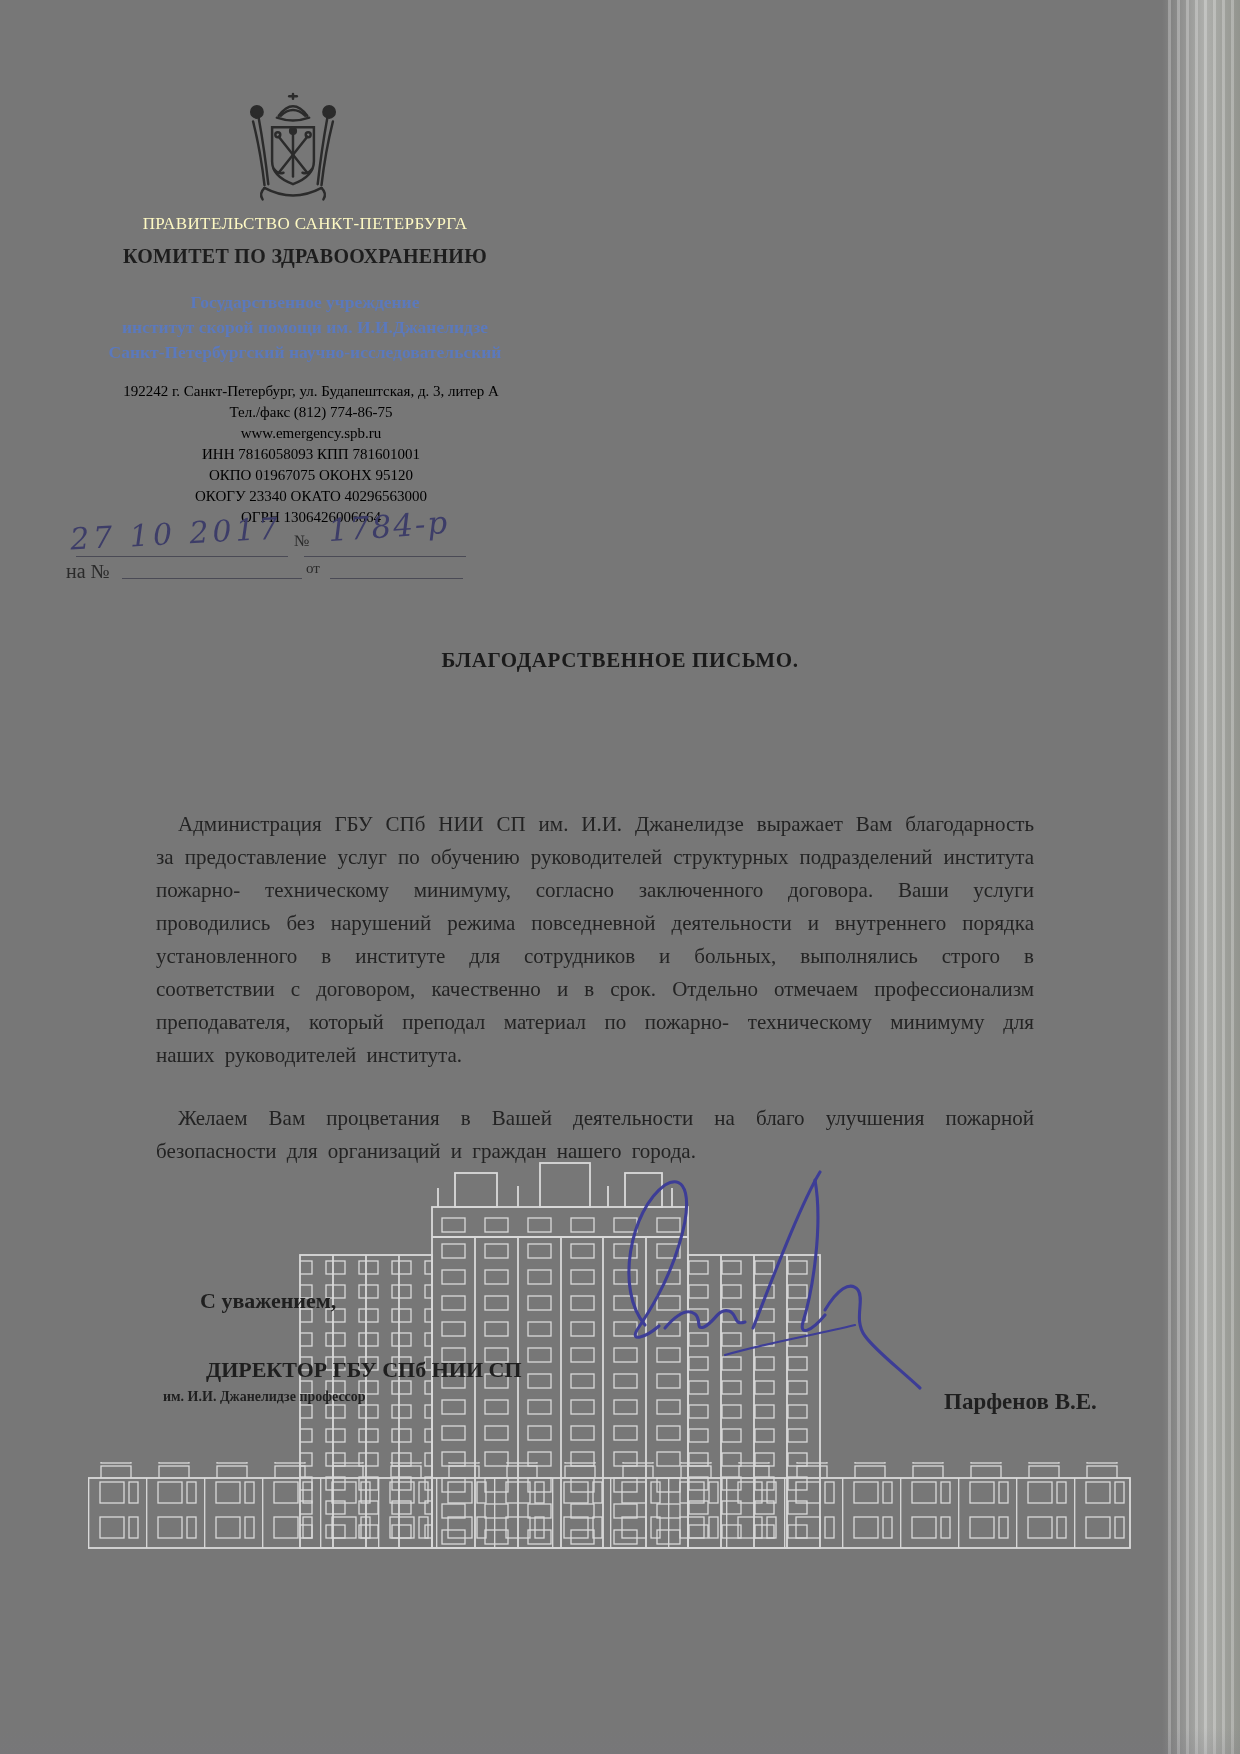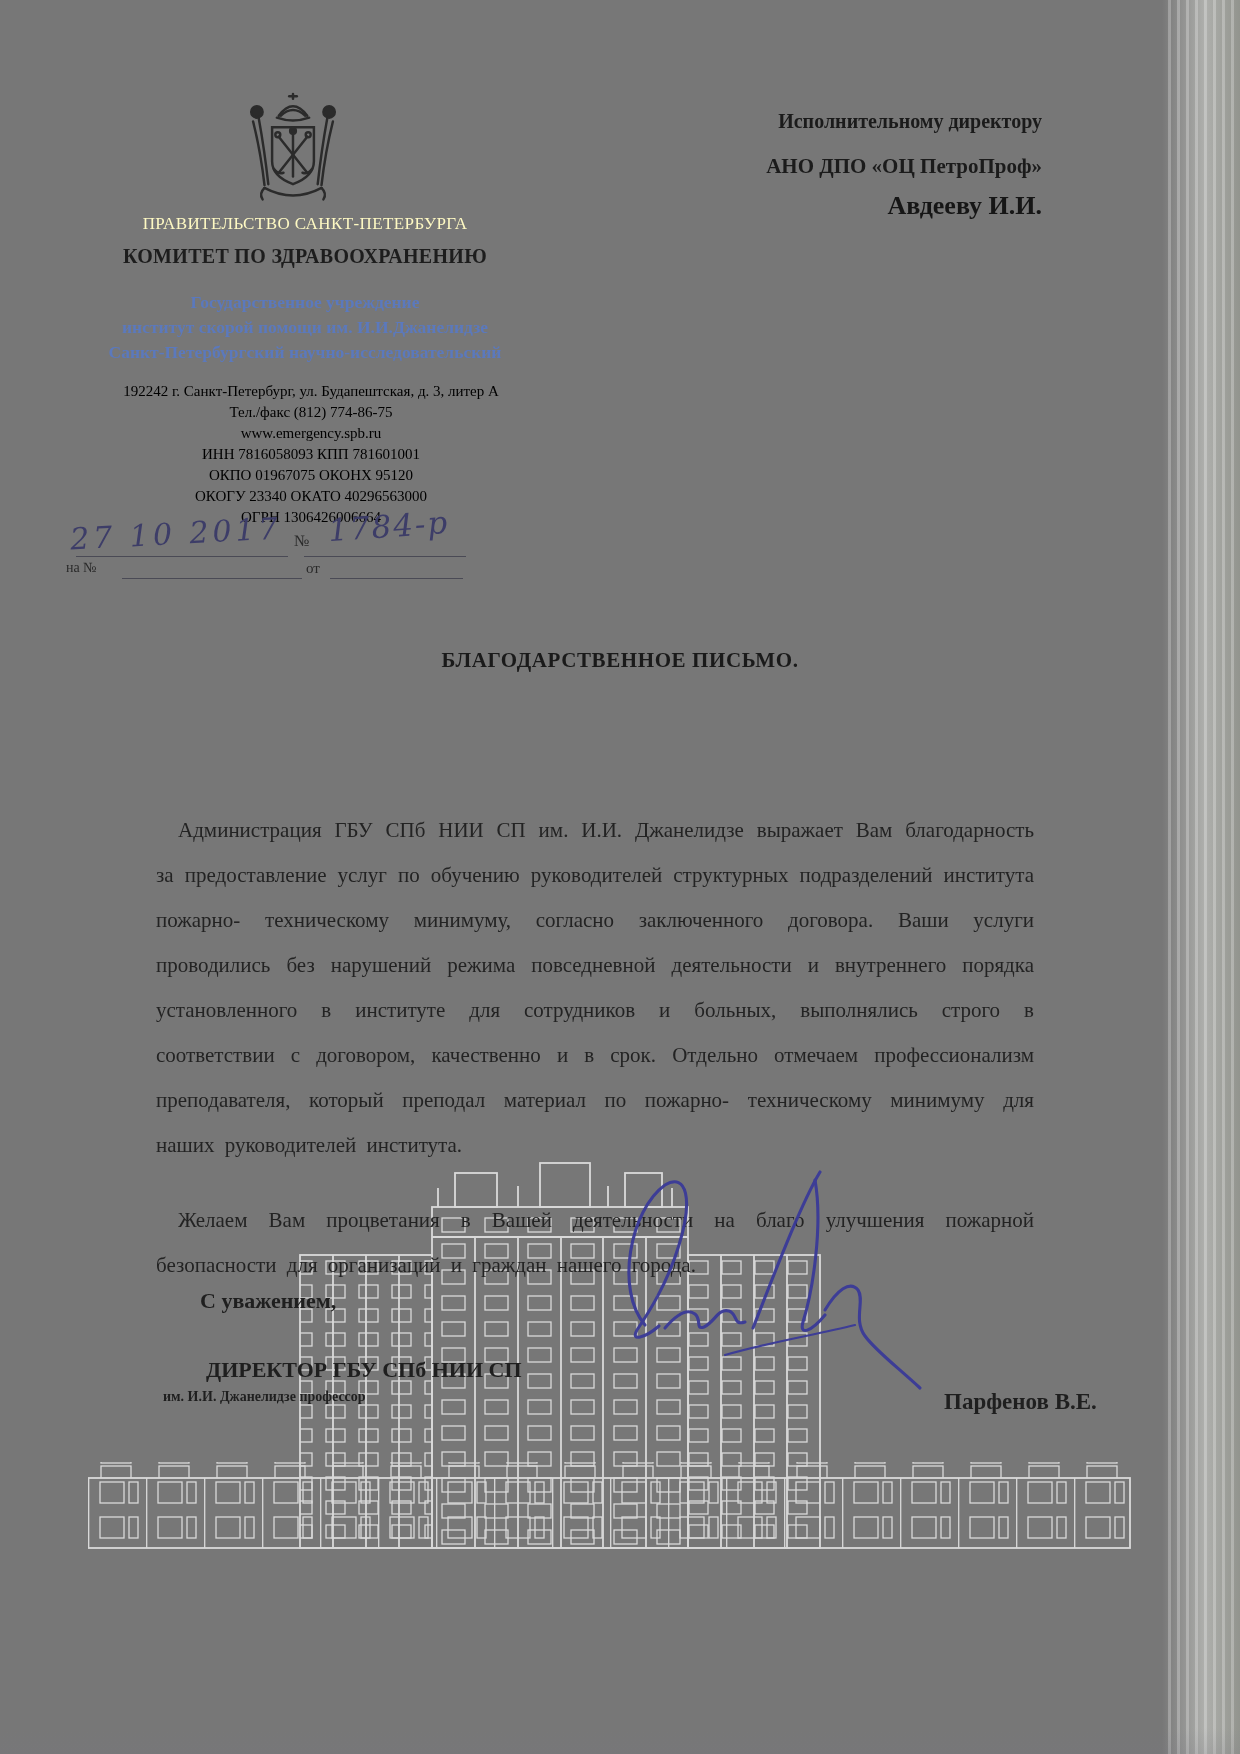--- a/index.html
+++ b/index.html
@@ -45,32 +45,32 @@
   .ref-date{position:absolute;left:70px;top:516px;font-size:30px;letter-spacing:4px;
     transform:rotate(-3deg);z-index:3;}
   .ref-no-sign{position:absolute;left:294px;top:532px;font-size:16px;color:#2a2a2a;z-index:2;}
   .ref-number{position:absolute;left:328px;top:508px;font-size:31px;letter-spacing:2px;
     transform:rotate(-4deg);z-index:3;}
   .uline{position:absolute;height:0;border-bottom:1.6px solid #4a4a55;z-index:2;}
   .ul1{left:76px;top:556px;width:212px;}
   .ul2{left:304px;top:556px;width:162px;}
   .ul3{left:122px;top:578px;width:180px;}
   .ul4{left:330px;top:578px;width:133px;}
-  .ref-reply{position:absolute;left:66px;top:560px;font-size:14px;color:#2a2a2a;z-index:2;}
+  .ref-reply{position:absolute;left:66px;top:560px;font-size:20px;color:#2a2a2a;z-index:2;}
   .ref-from{position:absolute;left:306px;top:560px;font-size:15px;color:#2a2a2a;z-index:2;}
   
   .addressee{position:absolute;right:198px;top:110px;width:560px;text-align:right;z-index:2;}
   .addr1{font-size:20px;font-weight:bold;color:#1b1b1b;margin-bottom:21px;}
   .addr2{font-size:21px;font-weight:bold;color:#1b1b1b;margin-bottom:12px;}
   .addr3{font-size:26px;font-weight:bold;color:#161616;}
   
   .title{position:absolute;left:170px;top:648px;width:900px;text-align:center;
     font-size:21px;font-weight:bold;letter-spacing:0.6px;color:#1a1a1a;z-index:2;}
   .body-text{position:absolute;left:156px;top:808px;width:878px;z-index:2;
-    font-size:21px;line-height:45px;text-align:justify;color:#232323;}
+    font-size:21px;line-height:33px;text-align:justify;color:#232323;}
   .body-text p{margin:0 0 30px 0;text-indent:22px;word-spacing:5px;}
   
   .closing{position:absolute;left:200px;top:1288px;font-size:22px;font-weight:bold;z-index:2;}
   .pos1{position:absolute;left:206px;top:1349px;font-size:22px;font-weight:bold;z-index:2;margin-top:8px;}
   .pos2{position:absolute;left:163px;top:1389px;font-size:14px;font-weight:bold;z-index:2;}
   .signer{position:absolute;left:944px;top:1389px;font-size:23px;font-weight:bold;z-index:2;}
   
   .watermark{position:absolute;left:88px;top:1160px;z-index:1;}
   .signature-svg{position:absolute;left:575px;top:1150px;z-index:4;}
 </style>
@@ -185,25 +185,20 @@
   <div class="hand ref-date">27 10 2017</div>
   <div class="ref-no-sign">№</div>
   <div class="hand ref-number">1784-р</div>
   <div class="uline ul1"></div>
   <div class="uline ul2"></div>
   <div class="ref-reply">на №</div>
   <div class="uline ul3"></div>
   <div class="ref-from">от</div>
   <div class="uline ul4"></div>
 
-  <div class="addressee">
-    <div class="addr1">Исполнительному директору</div>
-    <div class="addr2">АНО ДПО «ОЦ ПетроПроф»</div>
-    <div class="addr3">Авдееву И.И.</div>
-  </div>
 
   <div class="title">БЛАГОДАРСТВЕННОЕ ПИСЬМО.</div>
 
   <div class="body-text">
     <p>Администрация  ГБУ СПб НИИ СП им. И.И. Джанелидзе  выражает Вам благодарность за предоставление услуг по обучению руководителей структурных подразделений института пожарно- техническому минимуму, согласно заключенного договора.  Ваши услуги проводились без нарушений режима повседневной деятельности и внутреннего порядка установленного в институте для сотрудников и больных, выполнялись строго в соответствии с договором, качественно и в срок. Отдельно отмечаем профессионализм преподавателя, который преподал материал по пожарно- техническому минимуму для наших руководителей института.</p>
     <p>Желаем Вам процветания  в Вашей деятельности на благо улучшения пожарной безопасности для организаций и граждан нашего города.</p>
   </div>
 
   <div class="closing">С уважением,</div>
   <div class="pos1">ДИРЕКТОР ГБУ СПб  НИИ СП</div>

